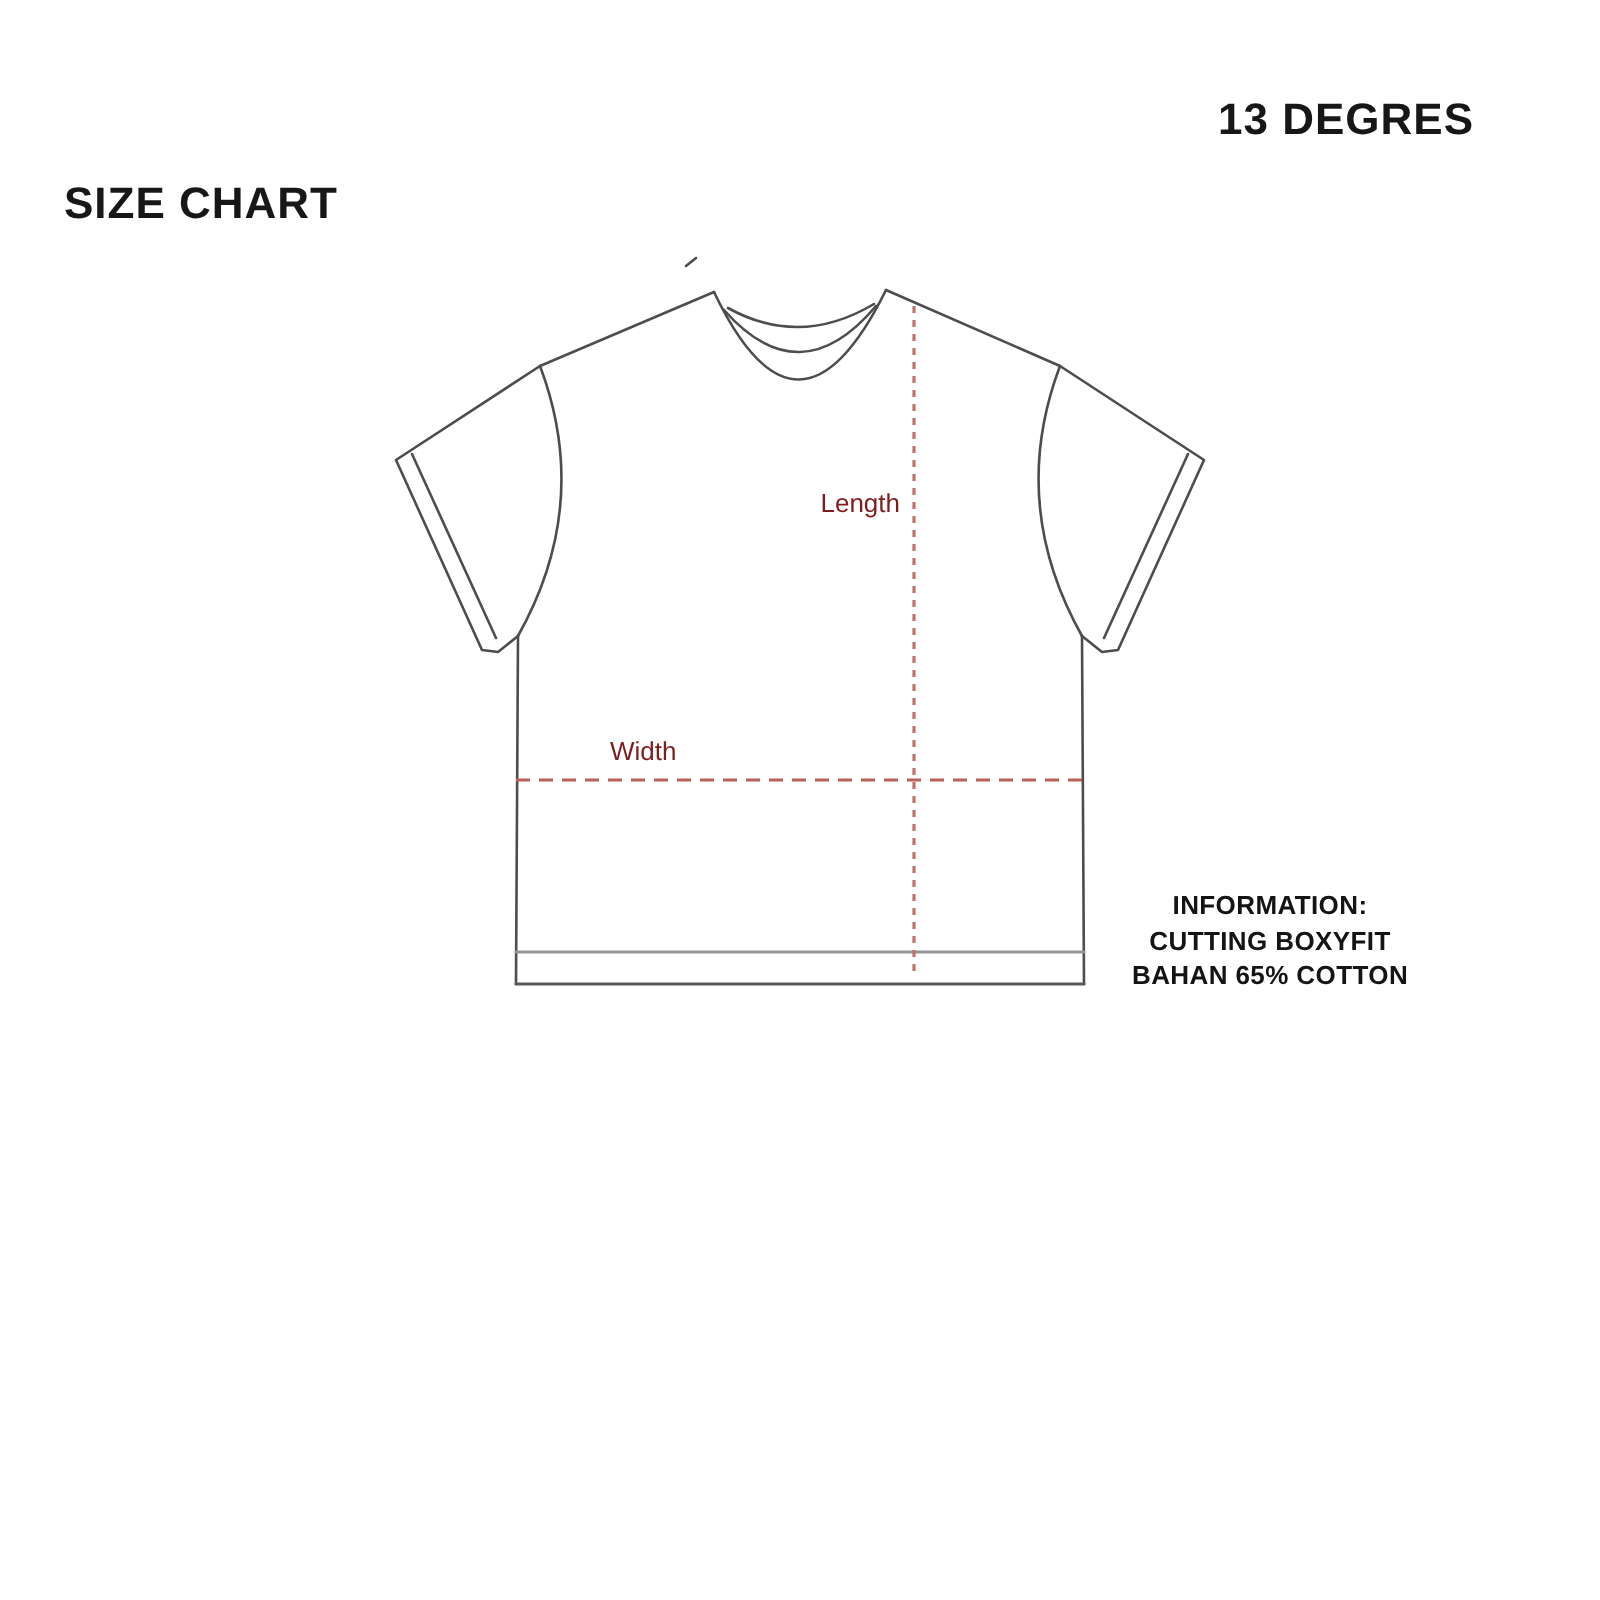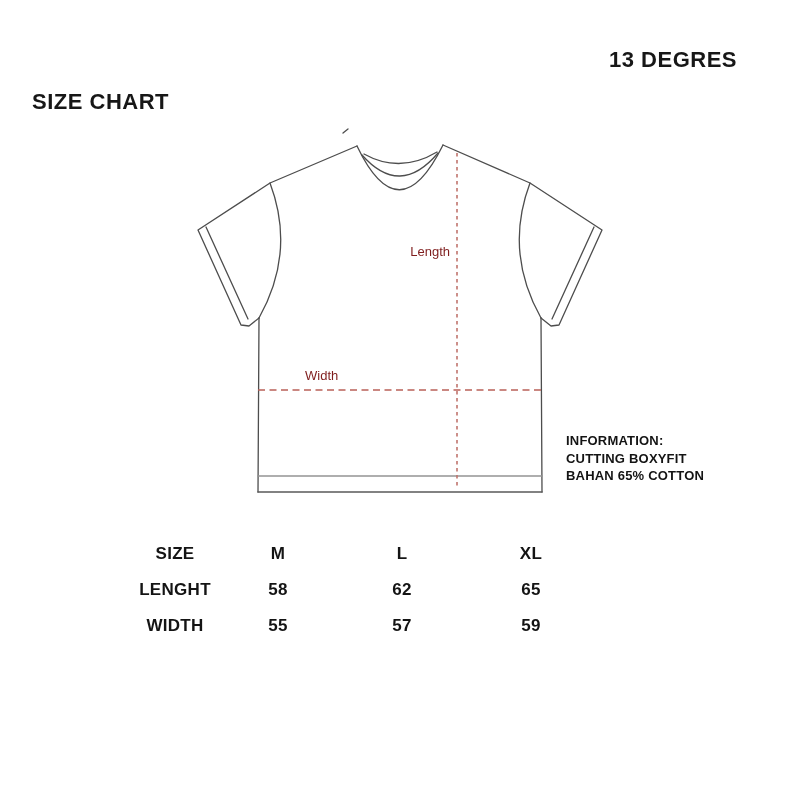--- a/index.html
+++ b/index.html
@@ -21,23 +21,23 @@
   }
   .shirt-svg{position:absolute;left:0;top:0;}
   .measure-label{
     position:absolute;
     font-size:13px;font-weight:normal;
     color:#7f1d1d;
   }
   .length-label{left:395px;top:244px;width:55px;text-align:right;}
   .width-label{left:305px;top:368px;}
   .info-block{
-    position:absolute;left:566px;top:432px;
+    position:absolute;left:566px;top:444px;
     font-size:13px;font-weight:bold;line-height:17.6px;
-    color:#141414;letter-spacing:.2px;
+    color:#141414;letter-spacing:.2px;text-align:center;
   }
   .size-table{
     position:absolute;left:115px;top:536px;
     display:grid;
     grid-template-columns:120px 86px 162px 96px;
     grid-auto-rows:36px;
     font-size:17px;font-weight:bold;color:#141414;
   }
   .size-table .cell{
     display:flex;align-items:center;justify-content:center;
@@ -81,30 +81,14 @@
 
   <div class="measure-label length-label">Length</div>
   <div class="measure-label width-label">Width</div>
 
   <div class="info-block">
     <div>INFORMATION:</div>
     <div>CUTTING BOXYFIT</div>
     <div>BAHAN 65% COTTON</div>
   </div>
 
-  <div class="size-table">
-    <div class="cell">SIZE</div>
-    <div class="cell">M</div>
-    <div class="cell">L</div>
-    <div class="cell">XL</div>
-
-    <div class="cell">LENGHT</div>
-    <div class="cell">58</div>
-    <div class="cell">62</div>
-    <div class="cell">65</div>
-
-    <div class="cell">WIDTH</div>
-    <div class="cell">55</div>
-    <div class="cell">57</div>
-    <div class="cell">59</div>
-  </div>
 
 </div>
 
 </body></html>

